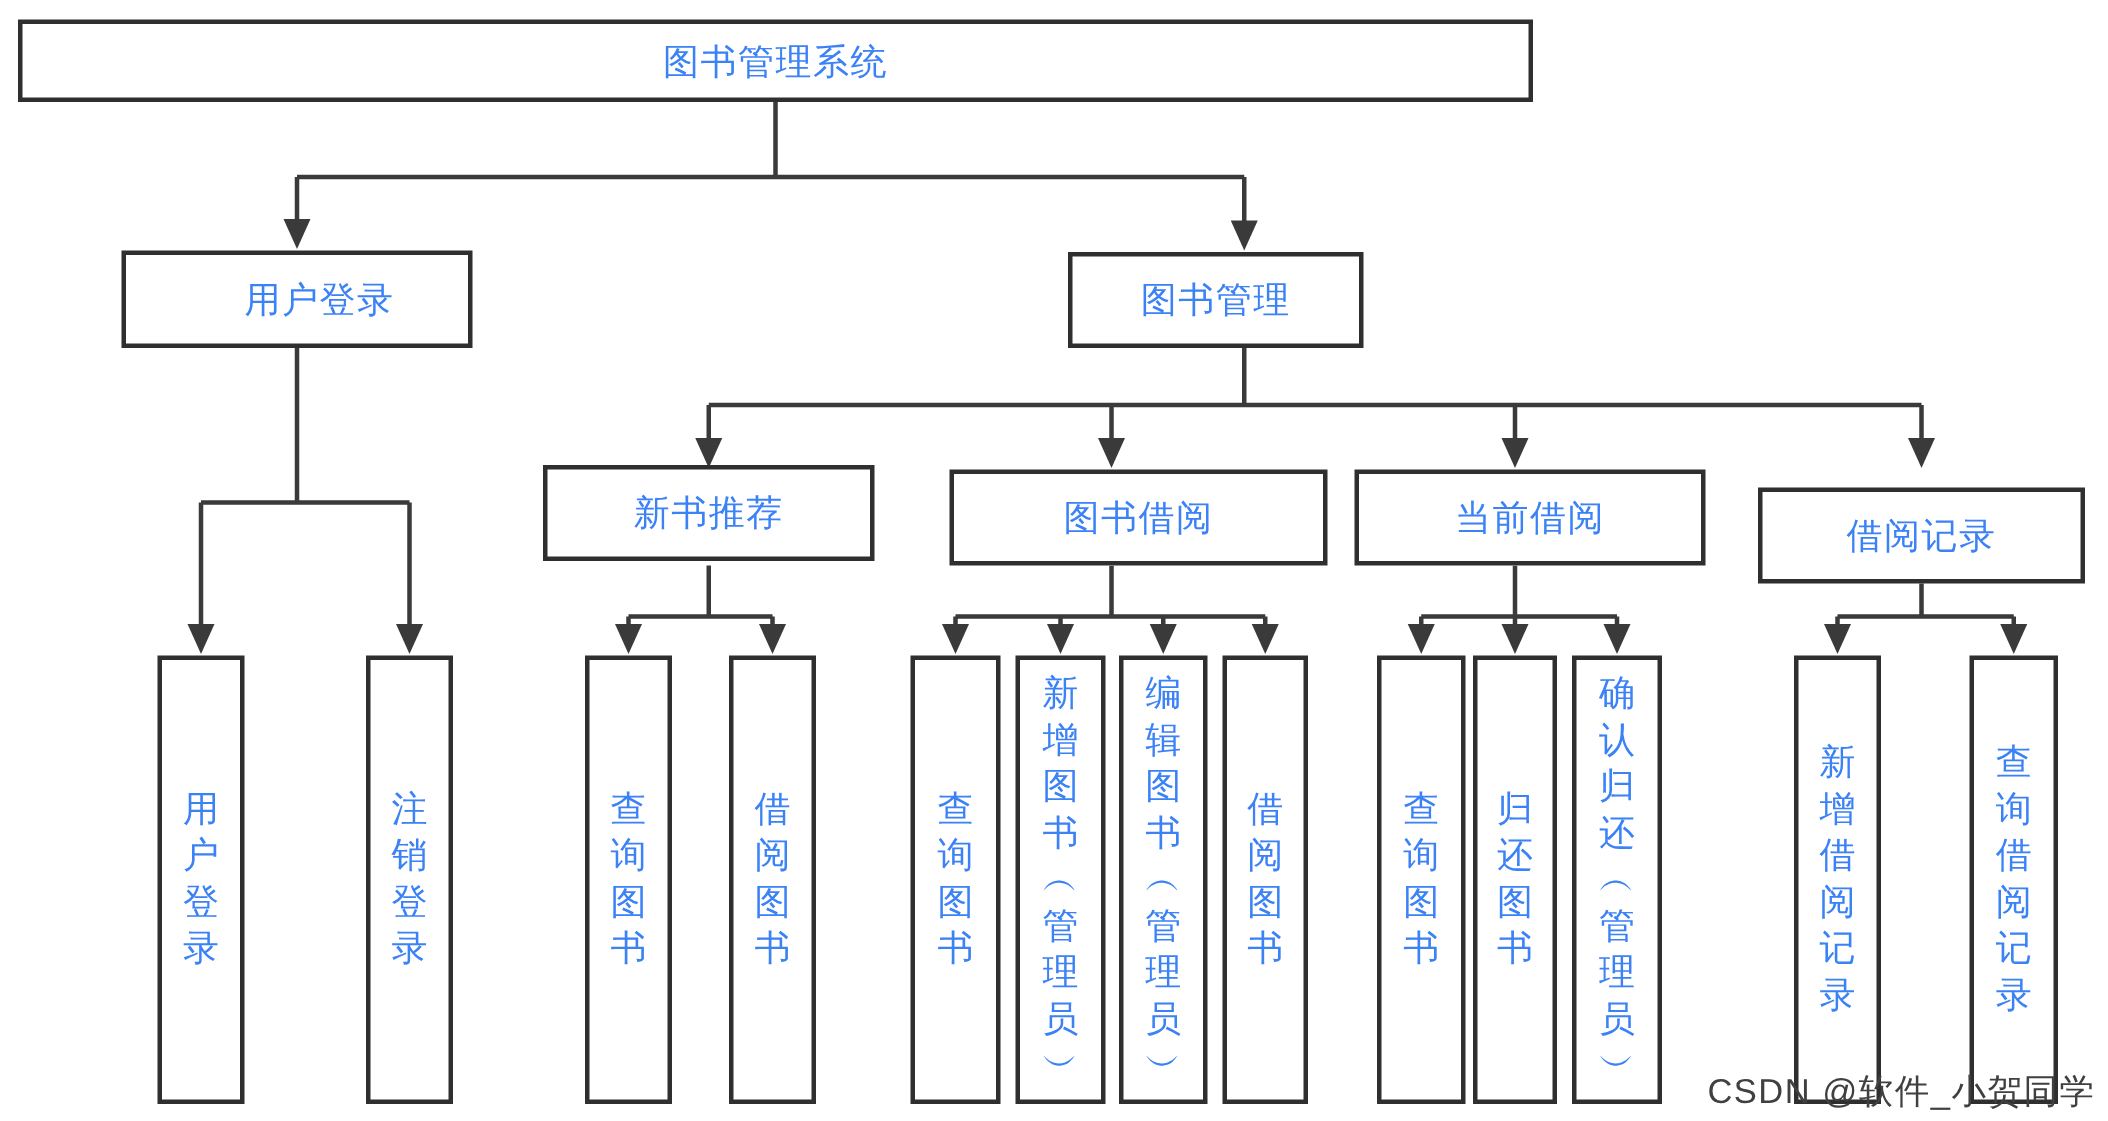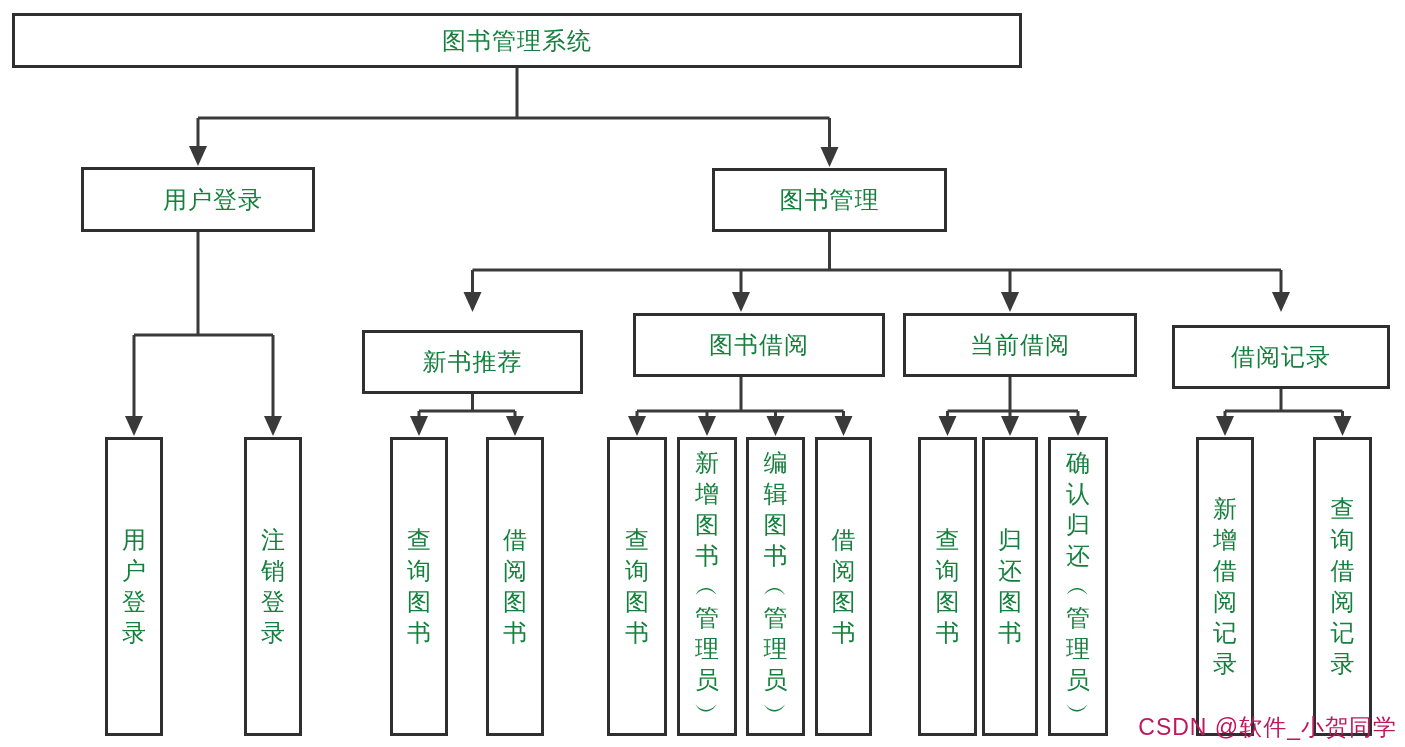--- a/index.html
+++ b/index.html
@@ -22,21 +22,21 @@
     pointer-events: none;
   }
   .node {
     position: absolute;
     background: #ffffff;
     border: 3px solid #2f2f2f;
     box-sizing: border-box;
     display: flex;
     align-items: center;
     justify-content: center;
-    color: #15803d;
+    color: #3b82f6;
   }
   .node.h .label {
     font-size: 24px;
     letter-spacing: 1px;
     white-space: nowrap;
   }
   .node.v {
     flex-direction: column;
     justify-content: center;
   }
@@ -83,43 +83,43 @@
       <polygon points="834.5,416 852.5,416 843.5,436" fill="#3a3a3a"></polygon>
       <path d="M 1010 377 V 411 M 947.5 411 H 1078 M 947.5 411 V 419 M 1010 411 V 419 M 1078 411 V 419" fill="none" stroke="#3a3a3a" stroke-width="3"></path>
       <polygon points="938.5,416 956.5,416 947.5,436" fill="#3a3a3a"></polygon>
       <polygon points="1001,416 1019,416 1010,436" fill="#3a3a3a"></polygon>
       <polygon points="1069,416 1087,416 1078,436" fill="#3a3a3a"></polygon>
       <path d="M 1281 377 V 411 M 1225 411 H 1342.5 M 1225 411 V 419 M 1342.5 411 V 419" fill="none" stroke="#3a3a3a" stroke-width="3"></path>
       <polygon points="1216,416 1234,416 1225,436" fill="#3a3a3a"></polygon>
       <polygon points="1333.5,416 1351.5,416 1342.5,436" fill="#3a3a3a"></polygon>
     </svg>
 
-  <div id="watermark" style="color: #be185d;">CSDN @软件_小贺同学</div>
+  <div id="watermark" style="color: #404040;">CSDN @软件_小贺同学</div>
 <div class="node h" style="left: 12px; top: 13px; width: 1010px; height: 55px;">
       <span class="label">图书管理系统</span>
     </div>
     <div class="node h" style="left: 81px; top: 167px; width: 234px; height: 65px; padding-left: 30px;">
       <span class="label">用户登录</span>
     </div>
     <div class="node v" style="left: 105px; top: 437px; width: 58px; height: 299px;">
       <span class="ch">用</span>
       <span class="ch">户</span>
       <span class="ch">登</span>
       <span class="ch">录</span>
     </div>
     <div class="node v" style="left: 244px; top: 437px; width: 58px; height: 299px;">
       <span class="ch">注</span>
       <span class="ch">销</span>
       <span class="ch">登</span>
       <span class="ch">录</span>
     </div>
-    <div class="node h" style="left: 712px; top: 168px; width: 235px; height: 64px;">
+    <div class="node h" style="left: 712px; top: 168px; width: 197px; height: 64px;">
       <span class="label">图书管理</span>
     </div>
-    <div class="node h" style="left: 362px; top: 330px; width: 221px; height: 64px;">
+    <div class="node h" style="left: 362px; top: 310px; width: 221px; height: 64px;">
       <span class="label">新书推荐</span>
     </div>
     <div class="node v" style="left: 390px; top: 437px; width: 58px; height: 299px;">
       <span class="ch">查</span>
       <span class="ch">询</span>
       <span class="ch">图</span>
       <span class="ch">书</span>
     </div>
     <div class="node v" style="left: 486px; top: 437px; width: 58px; height: 299px;">
       <span class="ch">借</span>

